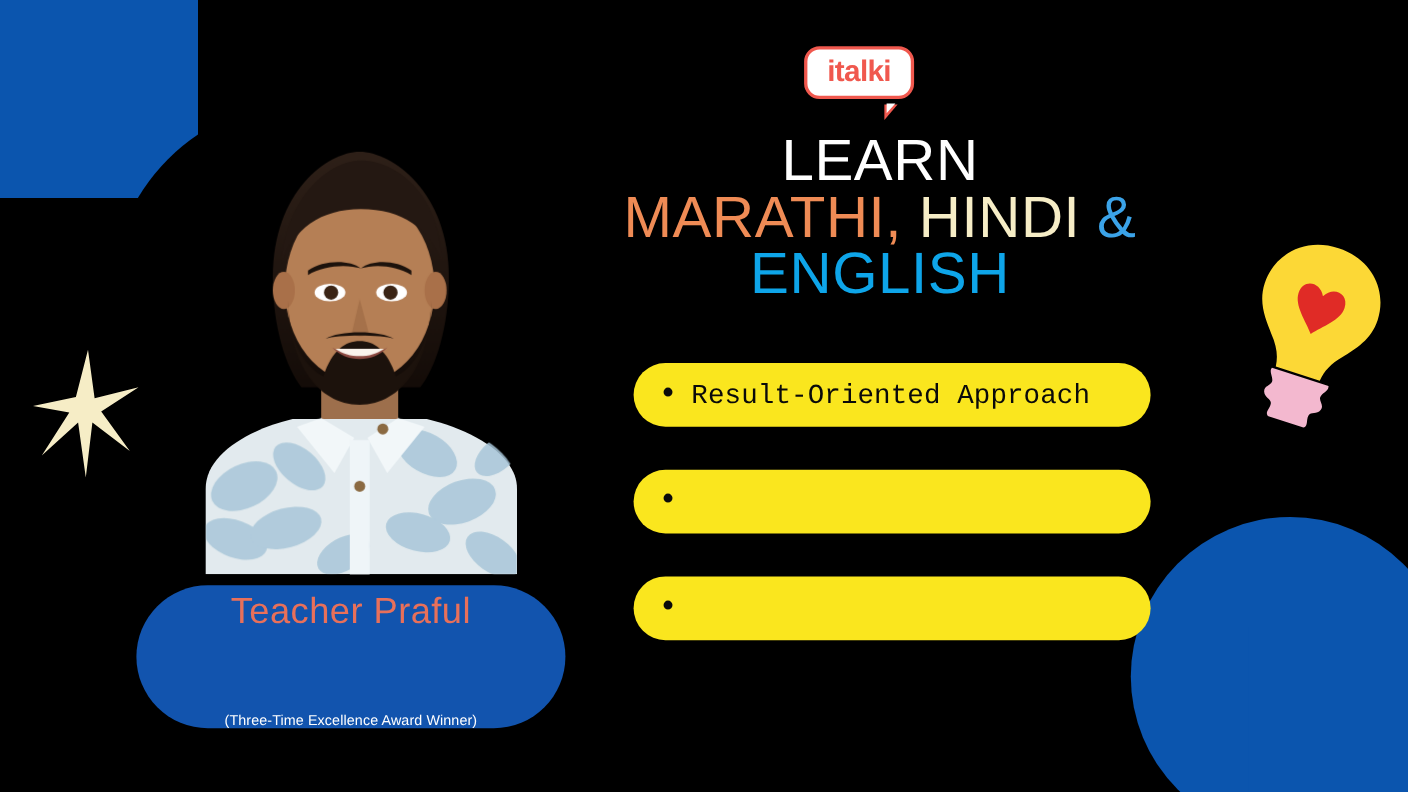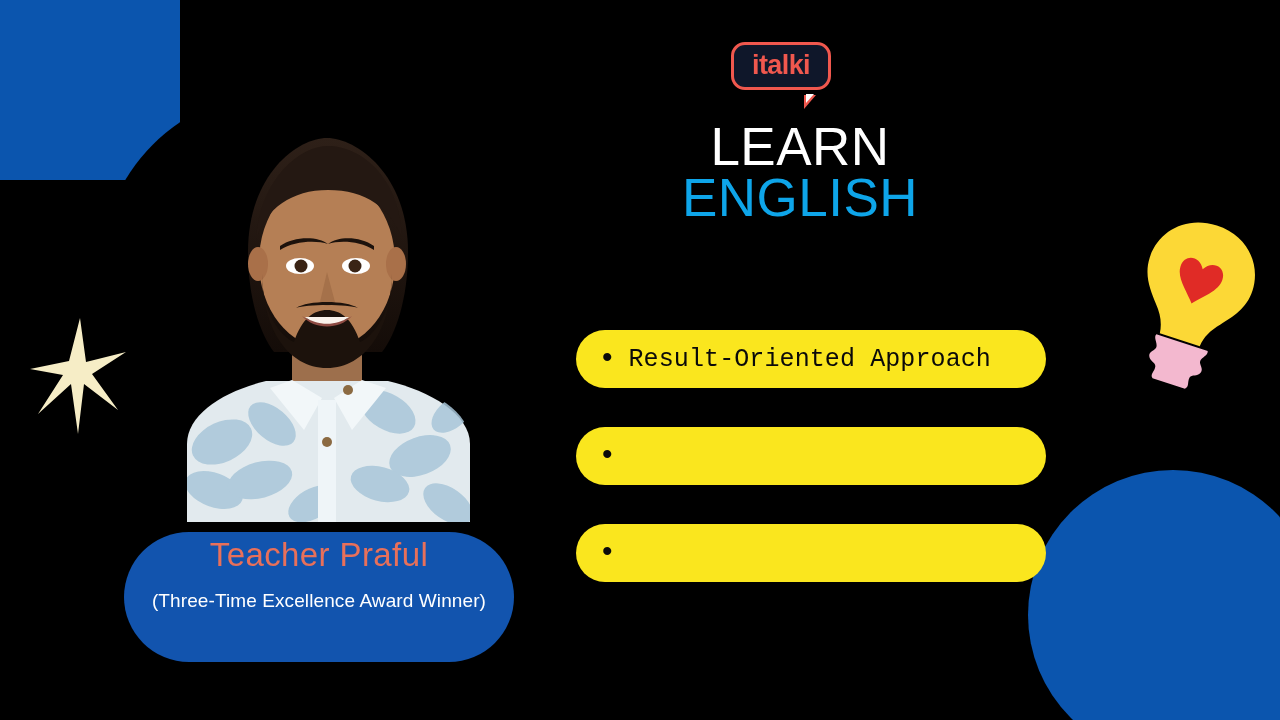--- a/index.html
+++ b/index.html
@@ -66,33 +66,33 @@
   
   .name-card {
     position:absolute;
     left:124px; top:532px;
     width:390px; height:130px;
     background:#1254AE;
     border-radius:65px;
     display:flex;
     flex-direction:column;
     align-items:center;
-    justify-content:flex-start;
+    justify-content:space-between;
     padding-top:4px;
   }
   .name-card .teacher-name {
     color:#E8705A;
     font-size:33px;
     font-weight:400;
     letter-spacing:0.4px;
     line-height:1.15;
   }
   .name-card .teacher-sub {
     color:#FFFFFF;
-    font-size:19px;
+    font-size:13px;
     font-weight:400;
     margin-top:16px;
     letter-spacing:0.1px;
   }
 
   
   .right-col {
     position:absolute;
     left:520px; top:30px;
     width:600px;
@@ -100,21 +100,21 @@
 
   
   .logo-wrap {
     position:absolute;
     left:211px; top:12px;
     width:102px; height:56px;
   }
   .logo-bubble {
     position:relative;
     width:100px; height:48px;
-    background:#0f172a;
+    background:#ffffff;
     border:3.5px solid #F0584E;
     border-radius:14px;
     display:flex; align-items:center; justify-content:center;
   }
   .logo-text {
     color:#F0584E;
     font-size:27px;
     font-weight:700;
     letter-spacing:-0.6px;
     line-height:1;
@@ -292,20 +292,25 @@
     <div class="logo-wrap">
       <div class="logo-bubble">
         <span class="logo-text">italki</span>
       </div>
       <span class="logo-tail"></span>
       <span class="logo-tail-inner"></span>
     </div>
 
     <div class="headline">
       <span class="hl-line hl-line1">LEARN</span>
+      <span class="hl-line hl-line2">
+        <span class="w-marathi">MARATHI,</span>
+        <span class="w-hindi">HINDI</span>
+        <span class="w-amp">&amp;</span>
+      </span>
       <span class="hl-line hl-line3">ENGLISH</span>
     </div>
 
     <div class="pills">
 
       <div class="pill">
         <span class="pill-bullet">•</span>
         <span class="pill-label">Result-Oriented Approach</span>
       </div>
 

